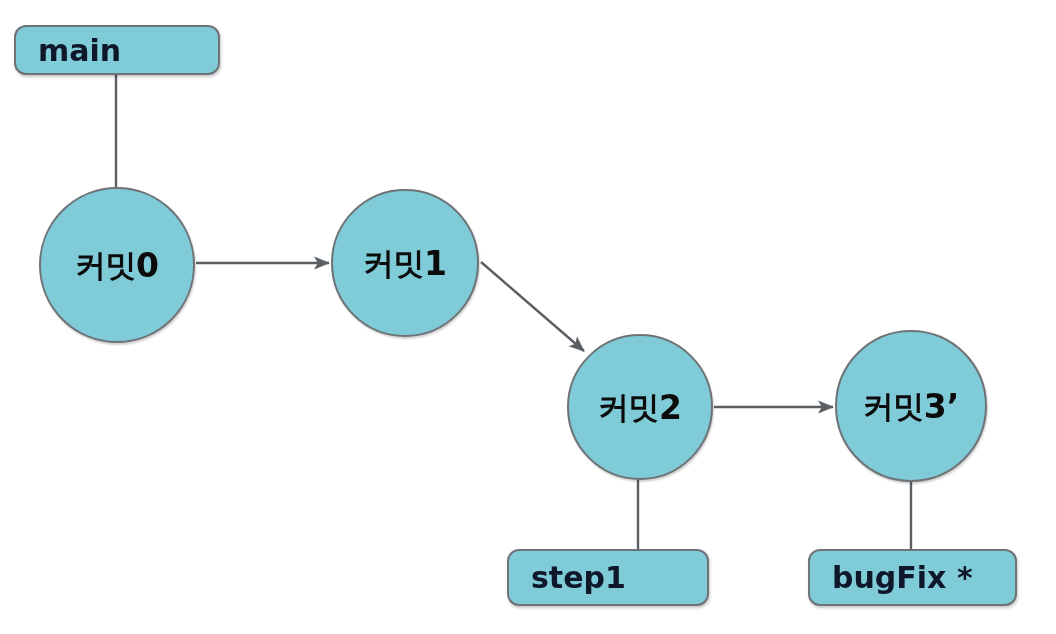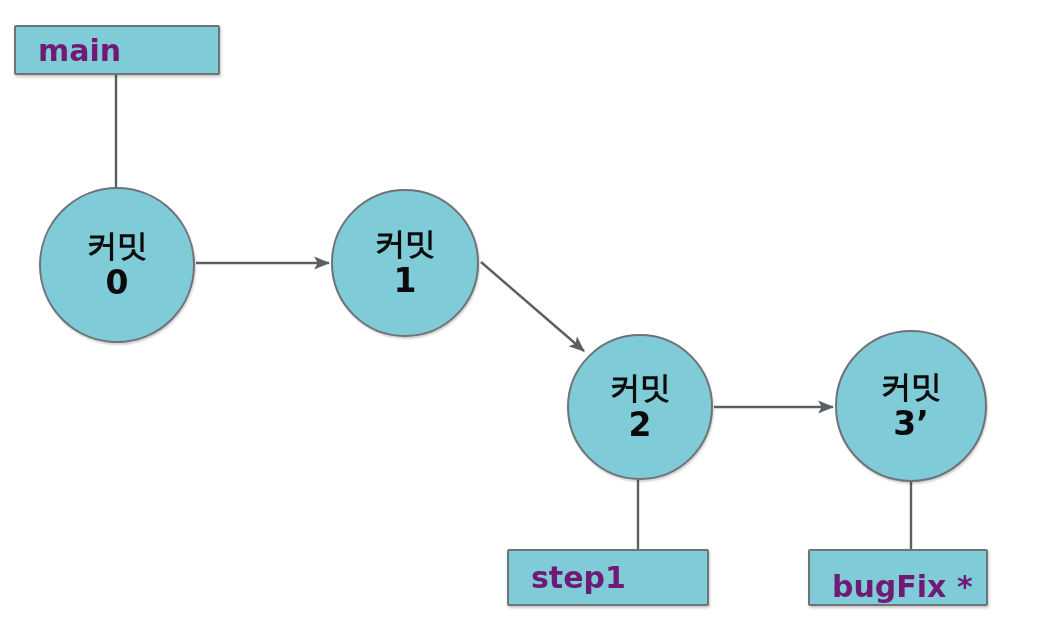--- a/index.html
+++ b/index.html
@@ -26,45 +26,46 @@
     height: 634px;
     pointer-events: none;
   }
   .node-circle {
     position: absolute;
     border-radius: 50%;
     background: #7FCBD7;
     border: 2px solid #6E7378;
     box-sizing: border-box;
     display: flex;
-    flex-direction: column;
+    flex-direction: row;
+    align-items: center;
     justify-content: center;
     line-height: 1.12;
     color: #0b0b0b;
     font-weight: 700;
     text-align: center;
     box-shadow: 1px 2px 2px rgba(0,0,0,0.18);
   }
   .node-circle .ln1 {
     font-size: 31px;
     letter-spacing: -0.5px;
   }
   .node-circle .ln2 {
     font-size: 33px;
     margin-top: 2px;
   }
   .branch-box {
     position: absolute;
     background: #7FCBD7;
     border: 2px solid #6E7378;
-    border-radius: 2px;
+    border-radius: 12px;
     box-sizing: border-box;
     display: flex;
     align-items: center;
-    color: #701a75;
+    color: #0f172a;
     font-weight: 700;
     font-size: 30px;
     padding-left: 22px;
     box-shadow: 1px 2px 3px rgba(0,0,0,0.22);
   }
 </style>
 </head>
 <body>
 
 <div id="canvas">
@@ -105,18 +106,18 @@
         <span class="ln2">3’</span>
       </div>
     </div>
   <div id="branches-layer">
       <div class="branch-box" style="left: 14px; top: 25px; width: 206px; height: 50px; background: rgb(127, 203, 215); border-color: rgb(110, 115, 120);">
         <span>main</span>
       </div>
       <div class="branch-box" style="left: 507px; top: 549px; width: 202px; height: 57px; background: rgb(127, 203, 215); border-color: rgb(110, 115, 120);">
         <span>step1</span>
       </div>
-      <div class="branch-box" style="left: 808px; top: 549px; width: 180px; height: 57px; background: rgb(127, 203, 215); border-color: rgb(110, 115, 120); align-items: flex-end;">
+      <div class="branch-box" style="left: 808px; top: 549px; width: 209px; height: 57px; background: rgb(127, 203, 215); border-color: rgb(110, 115, 120);">
         <span>bugFix *</span>
       </div>
     </div>
 
 </div>
 
 </body></html>

